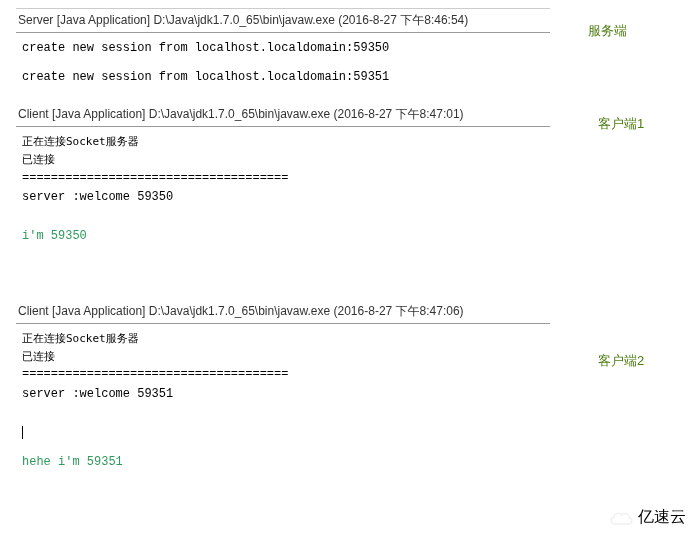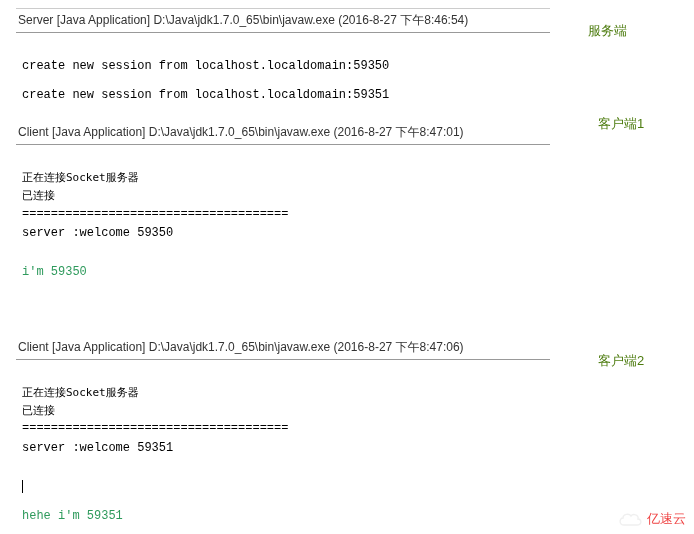--- a/index.html
+++ b/index.html
@@ -11,21 +11,21 @@
     font-size: 12px;
     position: relative;
     color: #333;
   }
   .panel-container { padding: 8px 0 0 16px; width: 550px; }
   .panel-header {
     font-size: 12px;
     color: #333;
     padding: 3px 2px;
     border-bottom: 1px solid #999;
-    margin-bottom: 22px;
+    margin-bottom: 4px;
     font-family: Arial, sans-serif;
   }
   .console-body {
     font-family: "Courier New", Consolas, monospace;
     font-size: 12px;
     padding: 2px 6px 8px 6px;
     line-height: 1.6;
     color: #000;
   }
   .console-body .line { white-space: pre; }
@@ -40,22 +40,22 @@
   }
   .ann1 { top: 22px; left: 588px; }
   .ann2 { top: 115px; left: 598px; }
   .ann3 { top: 352px; left: 598px; }
   .section-gap { height: 28px; }
   .bordered { border-top: 1px solid #ccc; }
   .watermark {
     position: absolute;
     right: 8px;
     bottom: 6px;
-    font-size: 13px;
-    color: #ef4444;
+    font-size: 16px;
+    color: #000000;
     font-family: Arial, sans-serif;
     display: flex;
     align-items: center;
     gap: 4px;
   }
   .watermark svg { opacity: 0.45; }
   .cursor { border-right: 1px solid #000; display:inline-block; height:13px; vertical-align: middle; }
 </style>
 </head>
 <body>

